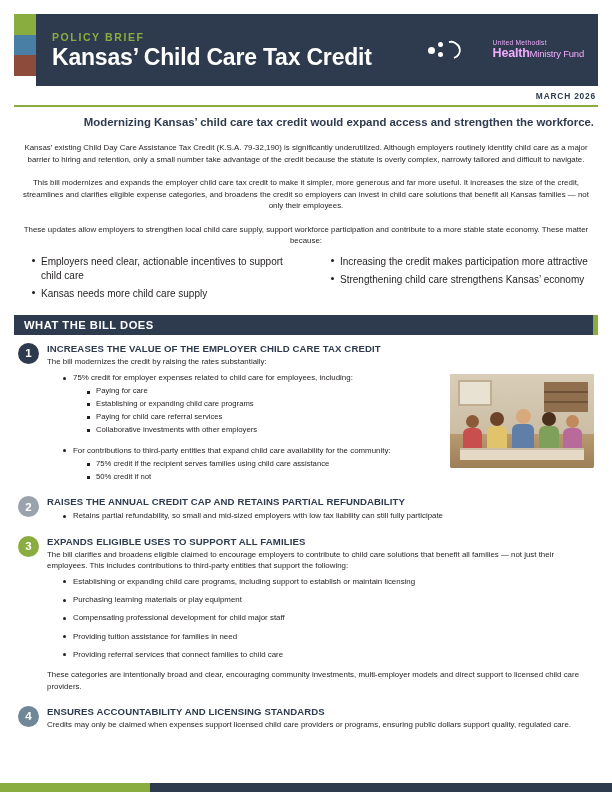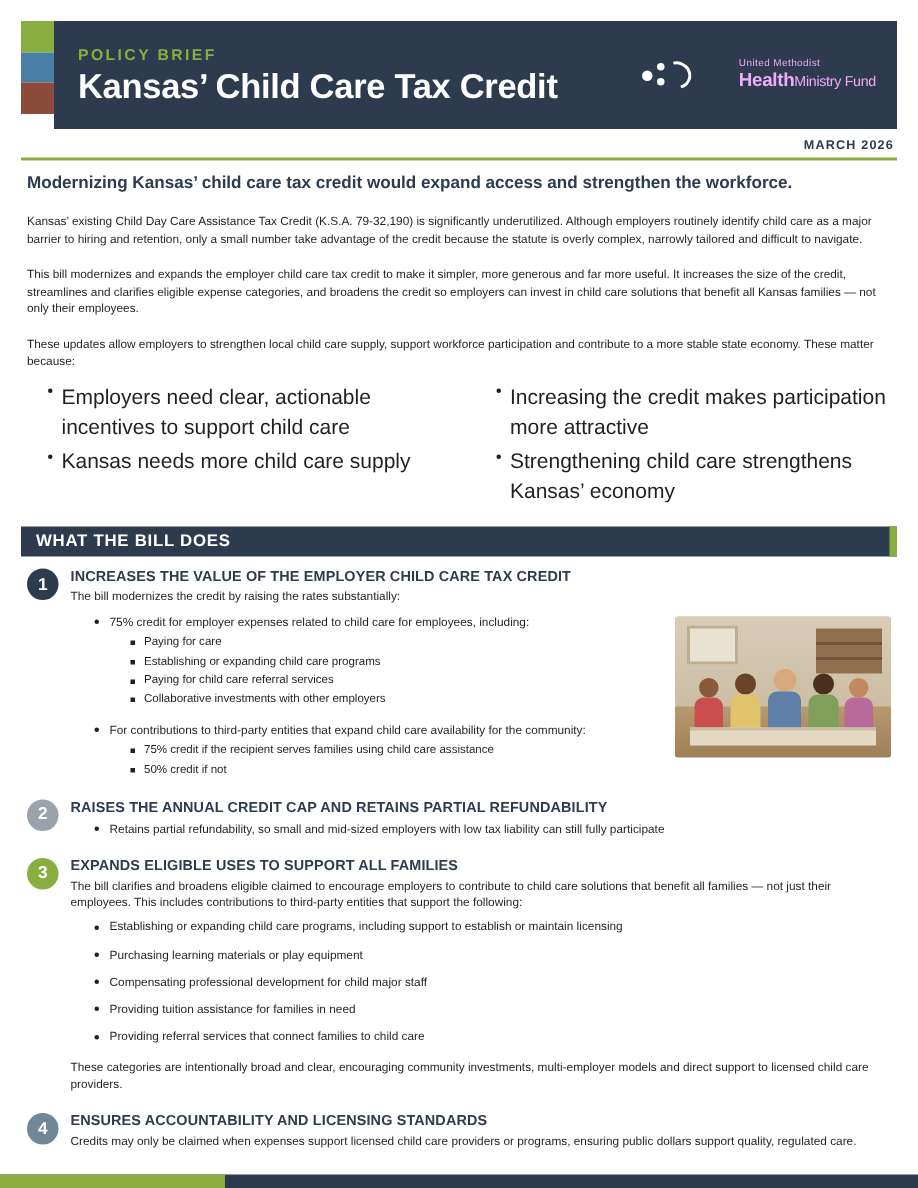--- a/index.html
+++ b/index.html
@@ -95,38 +95,40 @@
     margin-top: 4px;
   }
   
   .intro { padding: 8px 4px 0 4px; }
   .lede {
     color: #2e3b4e;
     font-size: 11.4px;
     font-weight: bold;
     line-height: 1.3;
     margin-bottom: 7px;
+    text-align: right;
   }
   .body-p {
     font-size: 7.9px;
     line-height: 1.46;
     margin: 12px 0 8px 0;
     color: #231f20;
+    text-align: center;
   }
   .bullet-cols {
     display: flex;
     gap: 22px;
     margin-top: 1px;
   }
   .bullet-cols > div { flex: 1 1 0; }
   ul.plain {
     margin: 0; padding: 0 0 0 14px; list-style: none;
   }
   ul.plain li {
-    font-size: 14px;
+    font-size: 10px;
     line-height: 1.4;
     position: relative;
     padding-left: 9px;
     margin-bottom: 4px;
   }
   ul.plain li::before {
     content: "";
     position: absolute;
     left: 0; top: 4.5px;
     width: 3px; height: 3px;

